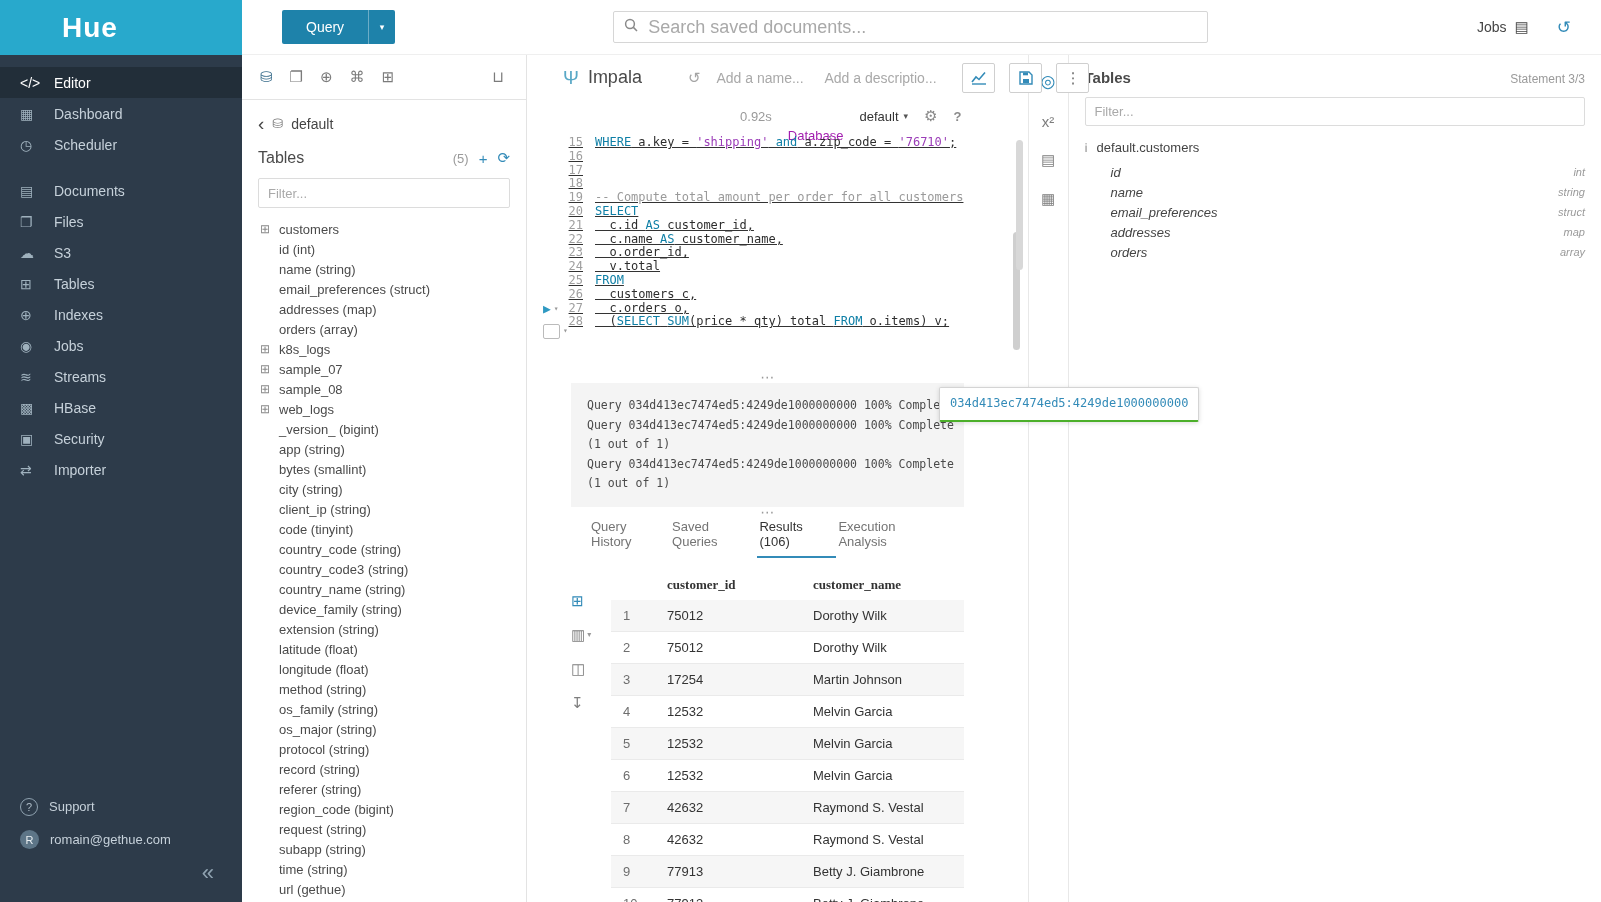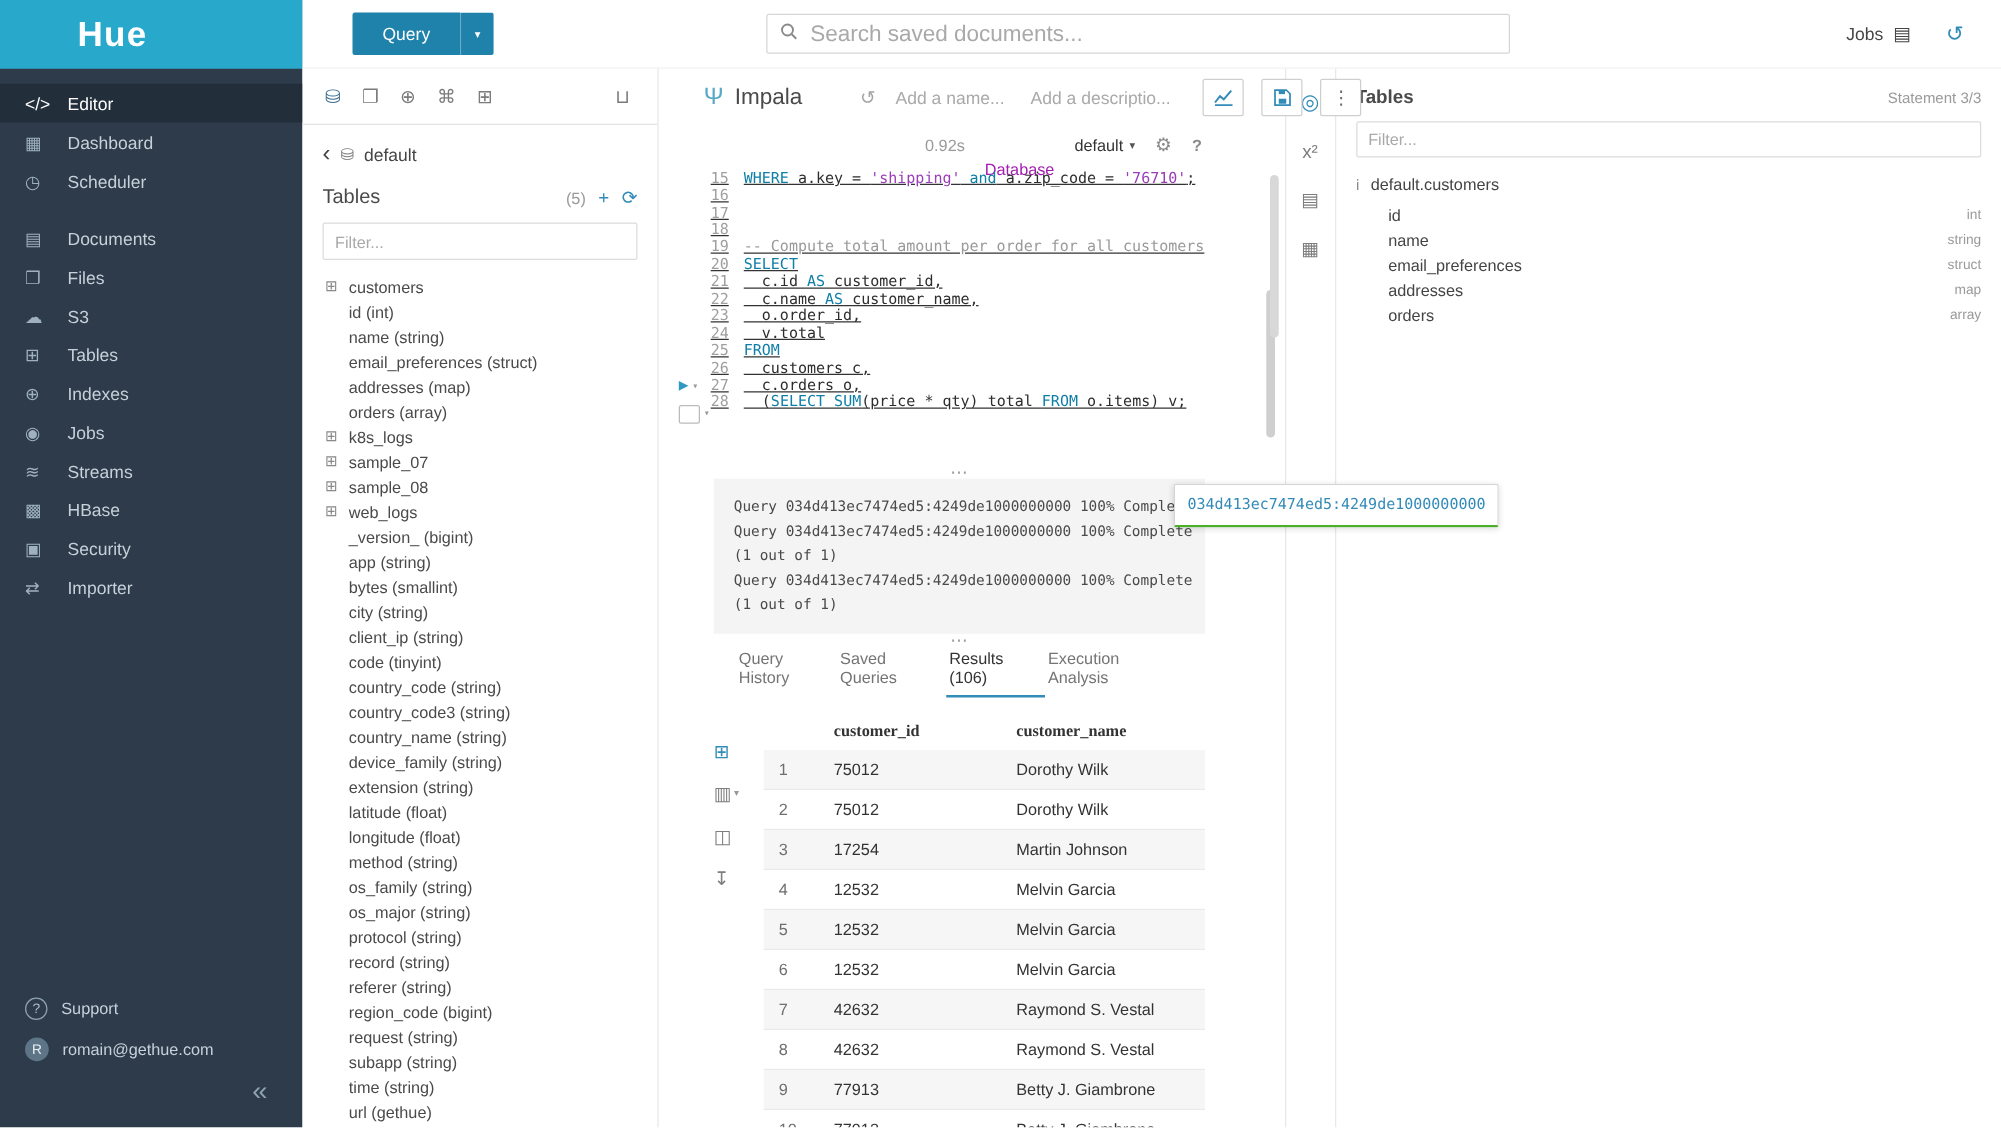--- a/index.html
+++ b/index.html
@@ -143,21 +143,21 @@
   .strip-icon{color:#7d7d7d;font-size:15px;cursor:pointer;}
   .strip-icon.active{color:var(--accent);font-size:17px;}
   .right-assist{flex:1;border-left:1px solid #e8e8e8;padding:14px 16px;display:flex;flex-direction:column;min-width:0;background:#fff;}
   .ra-header{display:flex;align-items:baseline;}
   .ra-title{font-size:15px;font-weight:bold;color:#4a4a4a;}
   .ra-statement{margin-left:auto;font-size:12px;color:#9a9a9a;}
   .ra-filter{margin-top:11px;height:29px;border:1px solid #dcdcdc;border-radius:2px;padding:0 9px;font-size:13px;width:100%;outline:none;}
   .ra-table-row{margin-top:13px;display:flex;gap:9px;align-items:center;font-size:13px;color:#444;cursor:pointer;}
   .info-icon{color:#8a8a8a;font-size:12px;}
   .ra-cols{margin-top:6px;}
-  .ra-col{display:flex;height:20px;align-items:center;padding-left:26px;font-size:13px;color:#444;cursor:pointer;}
+  .ra-col{display:flex;height:20px;align-items:center;padding-left:26px;font-size:13px;color:#444;cursor:pointer;font-style:italic;}
   .ra-type{margin-left:auto;color:#9a9a9a;font-size:11px;}
 </style>
 </head>
 <body>
 
 <aside class="sidenav">
   <div class="logo">Hue</div>
   <nav class="nav-items">
 
   <div class="nav-item active">

